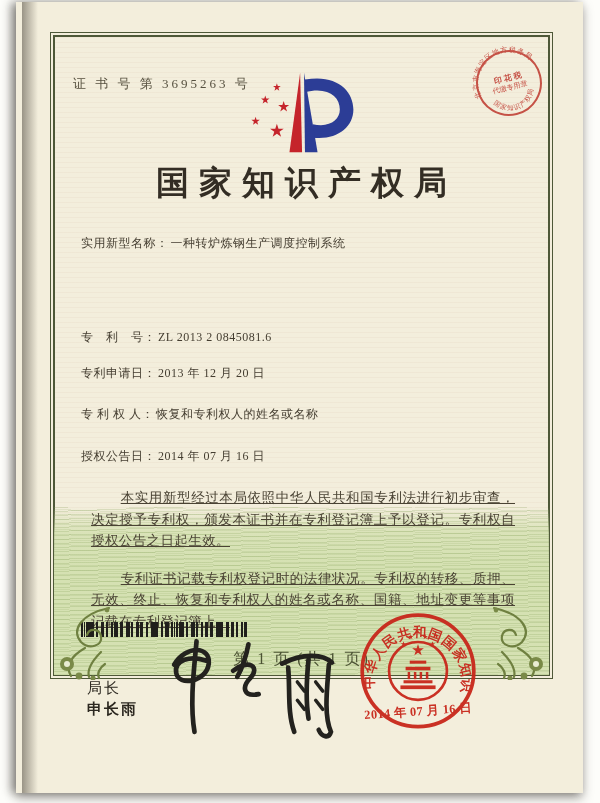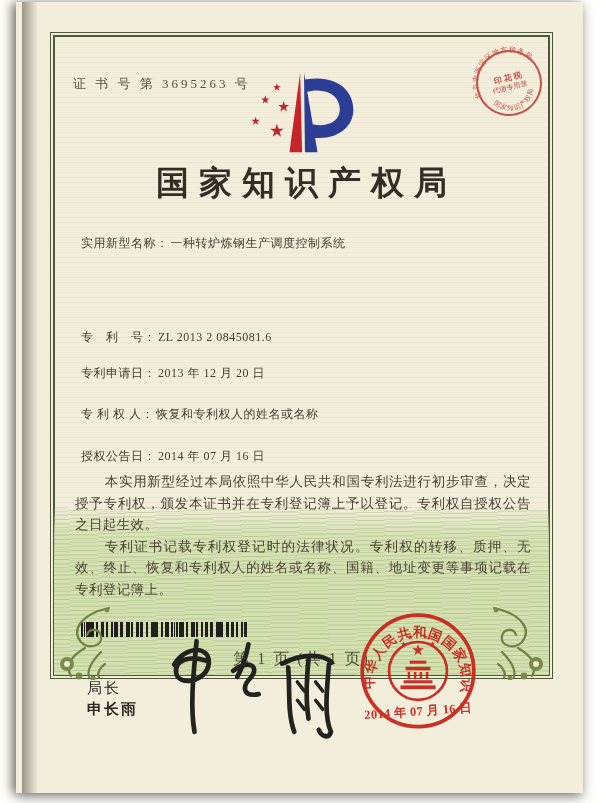--- a/index.html
+++ b/index.html
@@ -53,21 +53,21 @@
   .field{
     position:absolute;left:30px;white-space:nowrap;
     font-size:12px;color:#443d30;letter-spacing:.5px;
   }
   .field .val{margin-left:2px;}
   .body-text{
     position:absolute;left:24px;top:438px;width:456px;
     font-size:13.5px;line-height:21.5px;color:#4a4334;
     text-align:justify;z-index:2;
   }
-  .body-text p{margin:0;text-indent:2.2em;letter-spacing:.4px;}
+  .body-text p{margin:16px;text-indent:2.2em;letter-spacing:.4px;text-decoration:underline;}
   .barcode{
     position:absolute;left:30px;top:589px;width:166px;height:15px;z-index:2;
     background:
       repeating-linear-gradient(90deg,#201f1c 0 2px,rgba(0,0,0,0) 2px 5px),
       repeating-linear-gradient(90deg,rgba(0,0,0,0) 0 3px,#201f1c 3px 4px,rgba(0,0,0,0) 4px 9px),
       repeating-linear-gradient(90deg,rgba(0,0,0,0) 0 7px,#201f1c 7px 10px,rgba(0,0,0,0) 10px 13px);
   }
   .signer{position:absolute;left:36px;top:646px;z-index:2;color:#2c2820;font-size:15px;}
   .signer div{margin-bottom:2px;letter-spacing:2px;}
   .signer .name{font-weight:bold;text-align:right;}

